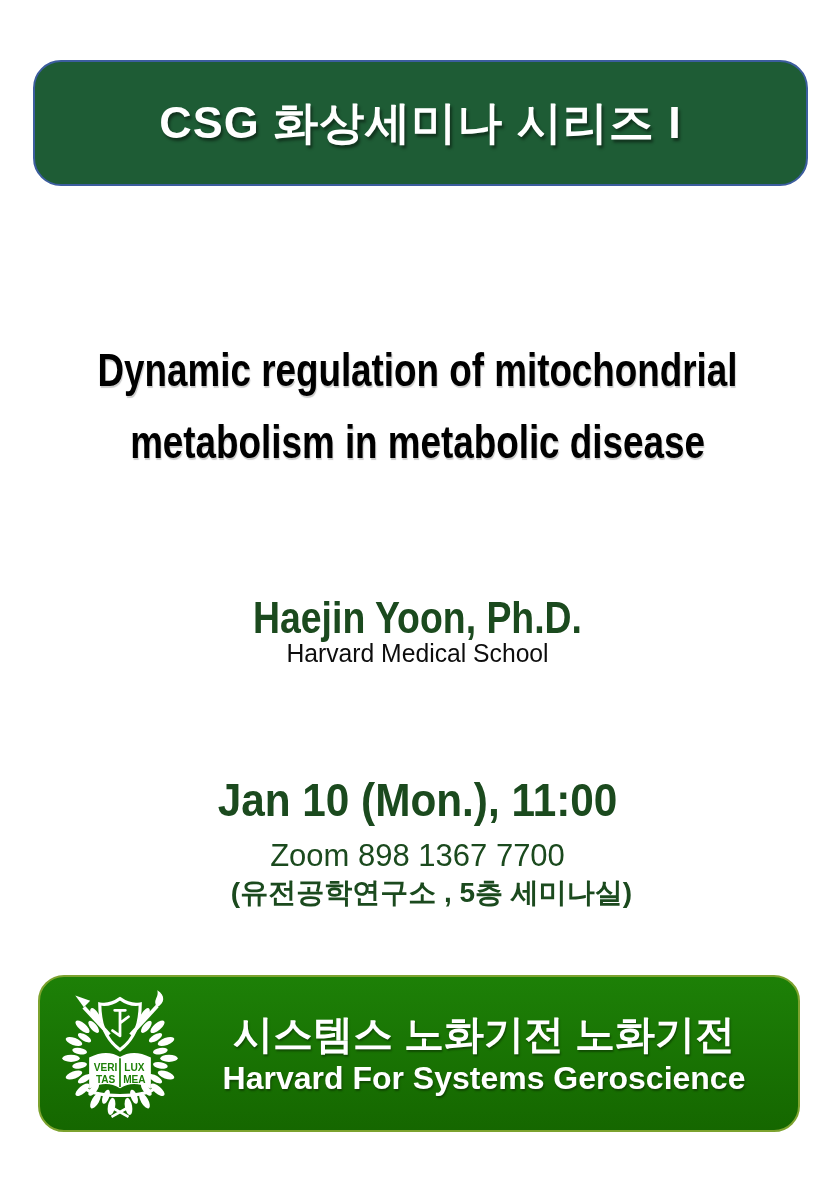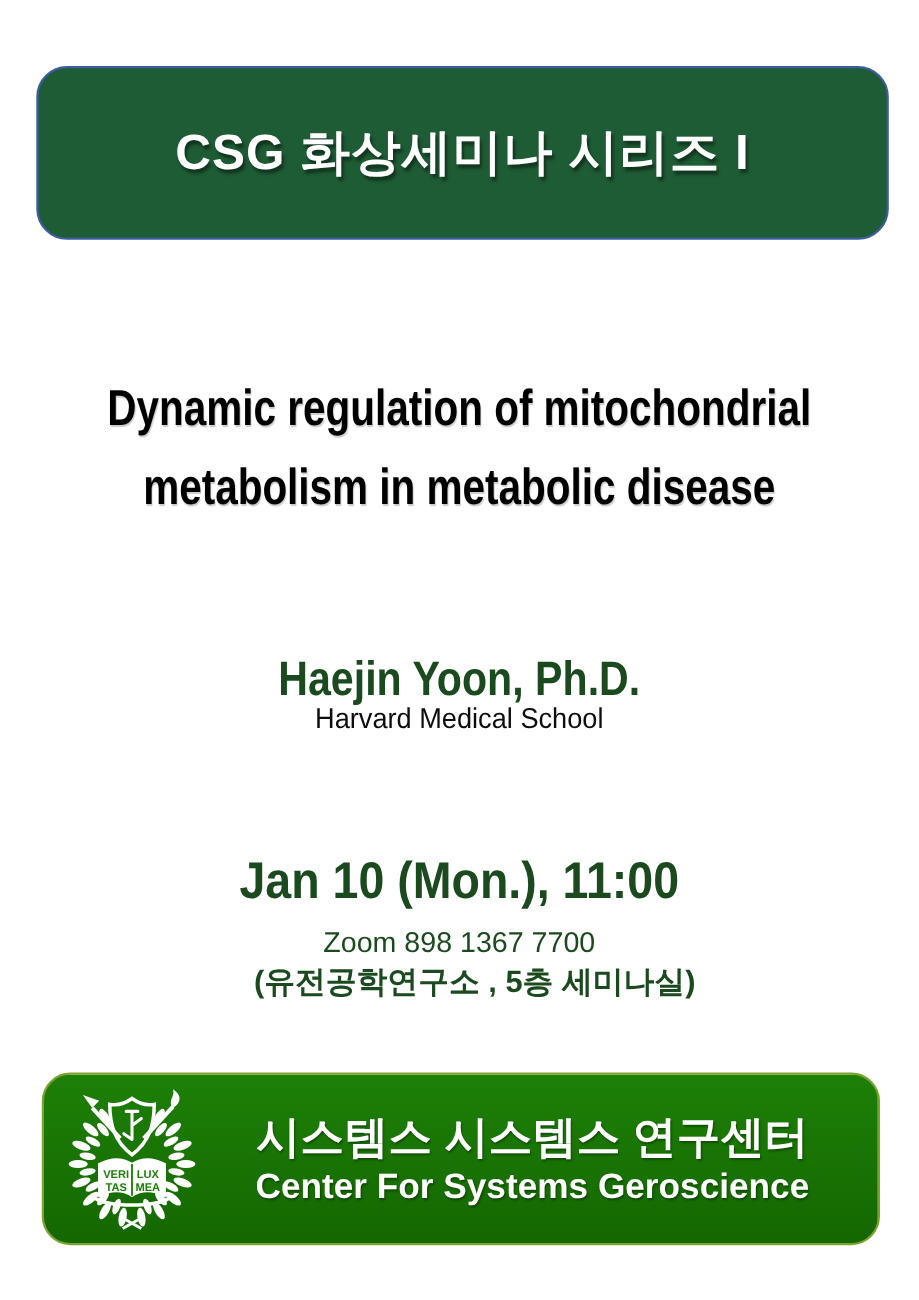--- a/index.html
+++ b/index.html
@@ -20,21 +20,21 @@
   }
   .poster{
     position:relative;
     width:835px;height:1182px;
     background:#ffffff;
     overflow:hidden;
   }
   
   .top-banner{
     position:absolute;left:33px;top:60px;
-    width:775px;height:158px;
+    width:775px;height:126px;
     background:var(--top-banner-green,#1e5c35);
     border:2px solid var(--top-banner-border,#3c5d9e);
     border-radius:28px;
     display:flex;align-items:center;justify-content:center;
   }
   .top-banner-title{
     color:var(--white,#fff);
     font-size:45px;font-weight:bold;
     letter-spacing:1px;
     text-shadow:2px 3px 3px rgba(0,0,0,0.45);
@@ -66,21 +66,21 @@
     top:638px;font-size:26px;line-height:30px;
     color:#0d0d0d;
     transform:scaleX(0.95);transform-origin:50% 50%;
   }
   .date-time{
     top:774px;font-size:47px;line-height:52px;font-weight:bold;
     color:var(--dark-green-text,#1b4a1e);
     transform:scaleX(0.90);transform-origin:50% 50%;
   }
   .zoom-meeting{
-    top:841px;font-size:26px;line-height:30px;
+    top:841px;font-size:31px;line-height:30px;
     color:var(--dark-green-text,#1b4a1e);
   }
   .venue{
     top:877px;font-size:28px;line-height:32px;font-weight:bold;
     color:var(--dark-green-text,#1b4a1e);
     margin-left:14px;
   }
   
   .footer-banner{
     position:absolute;left:38px;top:975px;
@@ -195,18 +195,18 @@
         <path d="M60,66 V93" stroke="#1d8007" stroke-width="1.6"></path>
         <path d="M28,95 C40,103 80,103 92,95" stroke="#ffffff" stroke-width="3" fill="none"></path>
         <text class="emblem-motto" x="46.5" y="78" text-anchor="middle">VERI</text>
         <text class="emblem-motto" x="73.5" y="78" text-anchor="middle">LUX</text>
         <text class="emblem-motto" x="46.5" y="89" text-anchor="middle">TAS</text>
         <text class="emblem-motto" x="73.5" y="89" text-anchor="middle">MEA</text>
       </g>
     </svg>
 
     <div class="footer-text">
-      <div class="footer-korean">시스템스 시스템스 연구센터</div>
-      <div class="footer-english">Center For Systems Geroscience</div>
+      <div class="footer-korean">시스템스 노화기전 노화기전</div>
+      <div class="footer-english">Harvard For Systems Geroscience</div>
     </div>
   </div>
 
 </div>
 
 </body></html>

